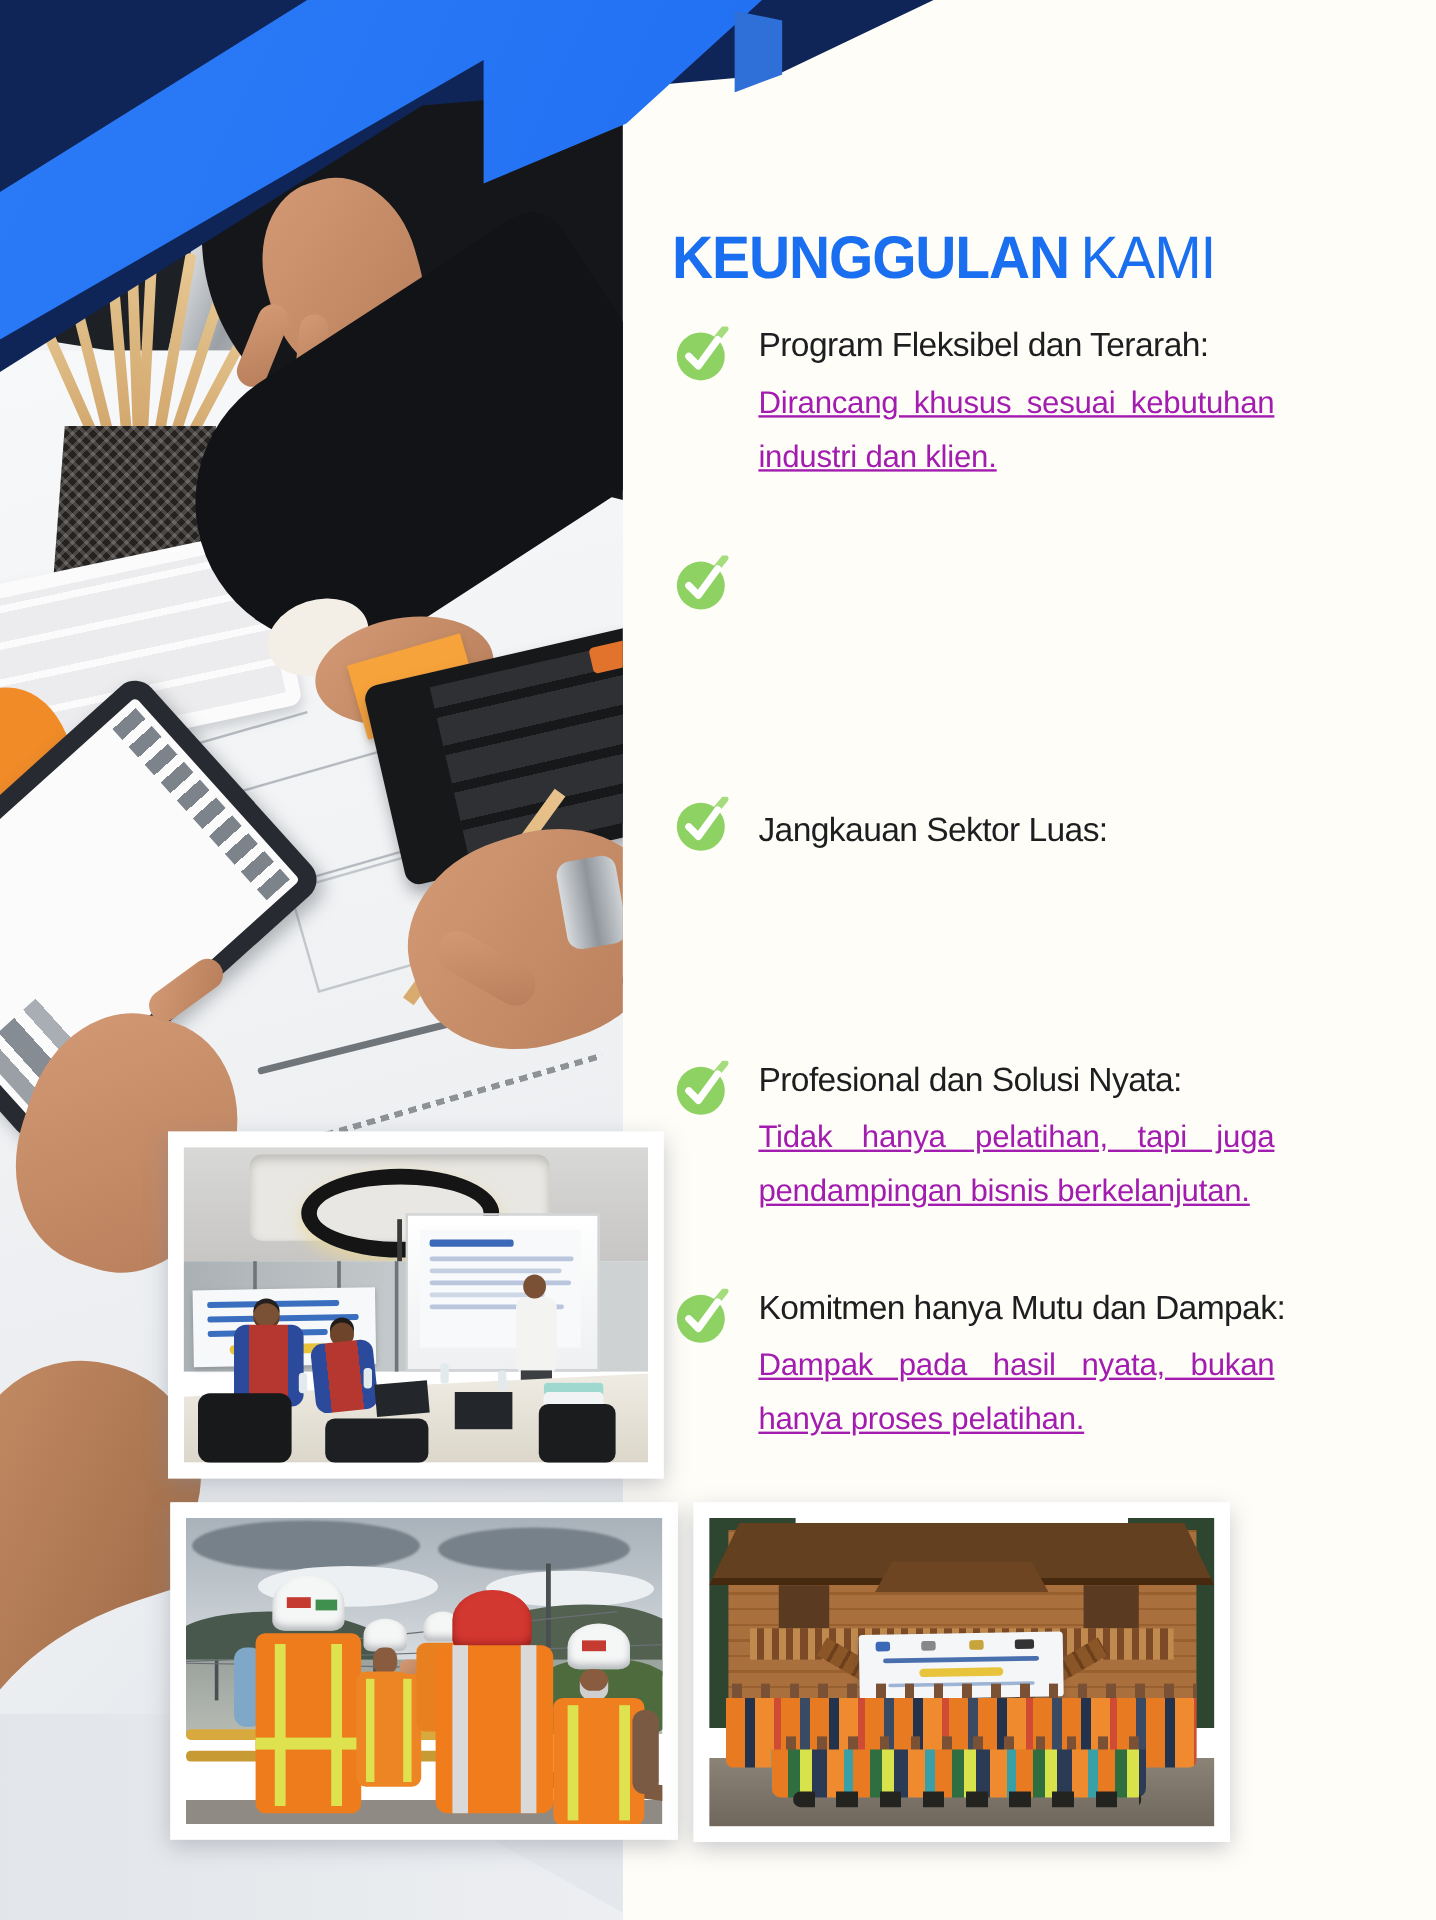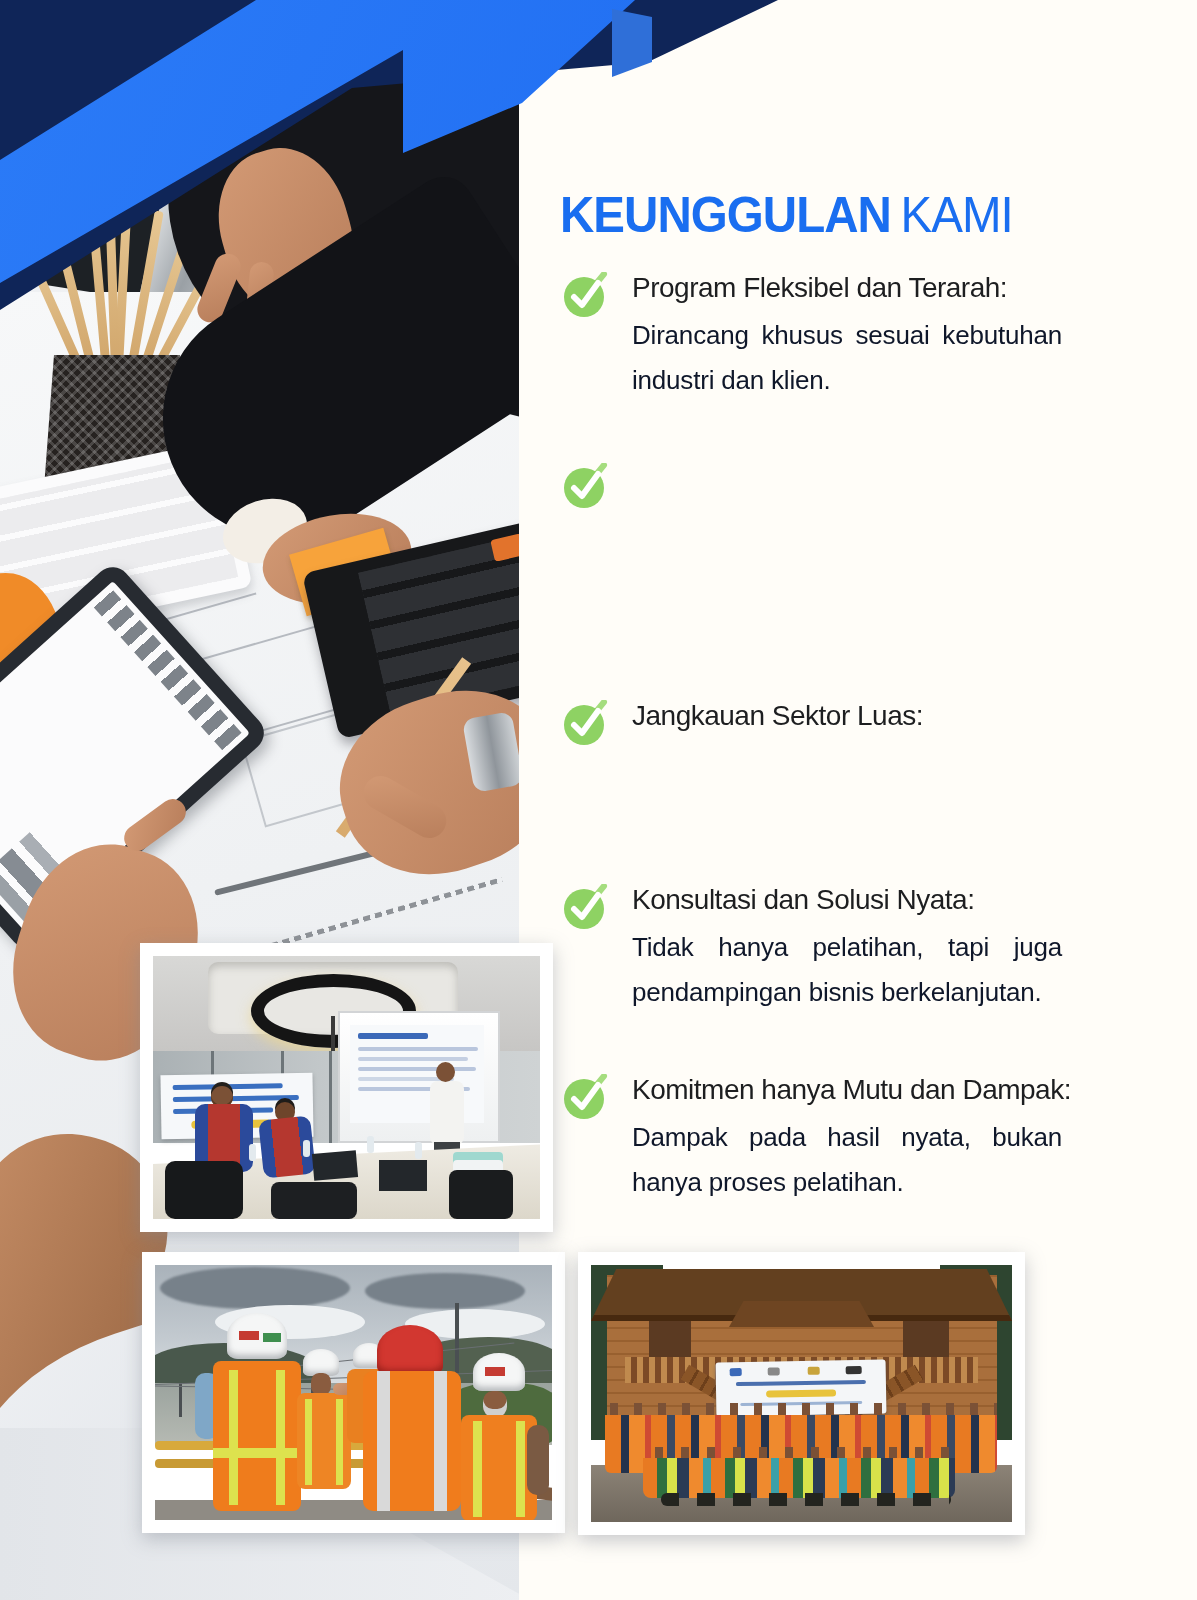--- a/index.html
+++ b/index.html
@@ -99,22 +99,22 @@
   
   .title { left:560px; top:186px; color:#1a6ef0; font-size:50px; letter-spacing:-1px;
            white-space:nowrap; transform:scaleX(.95); transform-origin:left top; }
   .title .t1 { font-weight:800; }
   .title .t2 { font-weight:400; margin-left:10px; }
   .adv-item { position:absolute; left:563px; width:492px; display:flex; }
   .adv-icon { width:69px; flex:0 0 69px; }
   .adv-text { flex:1; }
   .adv-head { font-size:28px; font-weight:400; color:#1d1e20; letter-spacing:-.5px;
               white-space:nowrap; margin-bottom:9px; }
-  .adv-body { font-size:26px; color:#0f172a; line-height:45px; width:430px;
-              text-align:justify; letter-spacing:-.2px; }
+  .adv-body { font-size:26px; color:#a21caf; line-height:45px; width:430px;
+              text-align:justify; letter-spacing:-.2px;text-decoration:underline; }
 
   
   .frame { position:absolute; background:#fff; border:13px solid #fff;
            box-shadow:0 6px 18px rgba(130,138,148,.45); }
   .frame .scene { position:relative; width:100%; height:100%; overflow:hidden; }
 
   
   .mt-ceil   { left:0; top:0; width:100%; height:95px; background:linear-gradient(#d8d8d6,#c7c6c4); }
   .mt-recess { left:55px; top:6px; width:250px; height:72px; background:#e8e7e3; border-radius:10px;
                box-shadow:inset 0 4px 8px rgba(120,120,115,.4); }
@@ -305,21 +305,21 @@
       <svg width="48" height="48" viewBox="0 0 48 48">
         <line x1="32" y1="13" x2="41" y2="2" stroke="#a5dd7e" stroke-width="6" stroke-linecap="round"></line>
         <circle cx="21" cy="25" r="20" fill="#8ed263"></circle>
         <path d="M11 25 L19 33 L35 11" fill="none" stroke="#ffffff" stroke-width="6" stroke-linecap="round" stroke-linejoin="round"></path>
       </svg>
     </div>
     <div class="adv-text">
     </div>
   </div>
 
-  <div class="adv-item" style="top:700px;">
+  <div class="adv-item" style="top:664px;align-items:flex-end;">
     <div class="adv-icon">
       <svg width="48" height="48" viewBox="0 0 48 48">
         <line x1="32" y1="13" x2="41" y2="2" stroke="#a5dd7e" stroke-width="6" stroke-linecap="round"></line>
         <circle cx="21" cy="25" r="20" fill="#8ed263"></circle>
         <path d="M11 25 L19 33 L35 11" fill="none" stroke="#ffffff" stroke-width="6" stroke-linecap="round" stroke-linejoin="round"></path>
       </svg>
     </div>
     <div class="adv-text">
       <div class="adv-head">Jangkauan Sektor Luas:</div>
     </div>
@@ -327,21 +327,21 @@
 
   <div class="adv-item" style="top:884px;">
     <div class="adv-icon">
       <svg width="48" height="48" viewBox="0 0 48 48">
         <line x1="32" y1="13" x2="41" y2="2" stroke="#a5dd7e" stroke-width="6" stroke-linecap="round"></line>
         <circle cx="21" cy="25" r="20" fill="#8ed263"></circle>
         <path d="M11 25 L19 33 L35 11" fill="none" stroke="#ffffff" stroke-width="6" stroke-linecap="round" stroke-linejoin="round"></path>
       </svg>
     </div>
     <div class="adv-text">
-      <div class="adv-head">Konsultasi dan Solusi Nyata:</div>
+      <div class="adv-head">Profesional dan Solusi Nyata:</div>
       <div class="adv-body">Tidak hanya pelatihan, tapi juga pendampingan bisnis berkelanjutan.</div>
     </div>
   </div>
 
   <div class="adv-item" style="top:1074px;">
     <div class="adv-icon">
       <svg width="48" height="48" viewBox="0 0 48 48">
         <line x1="32" y1="13" x2="41" y2="2" stroke="#a5dd7e" stroke-width="6" stroke-linecap="round"></line>
         <circle cx="21" cy="25" r="20" fill="#8ed263"></circle>
         <path d="M11 25 L19 33 L35 11" fill="none" stroke="#ffffff" stroke-width="6" stroke-linecap="round" stroke-linejoin="round"></path>

